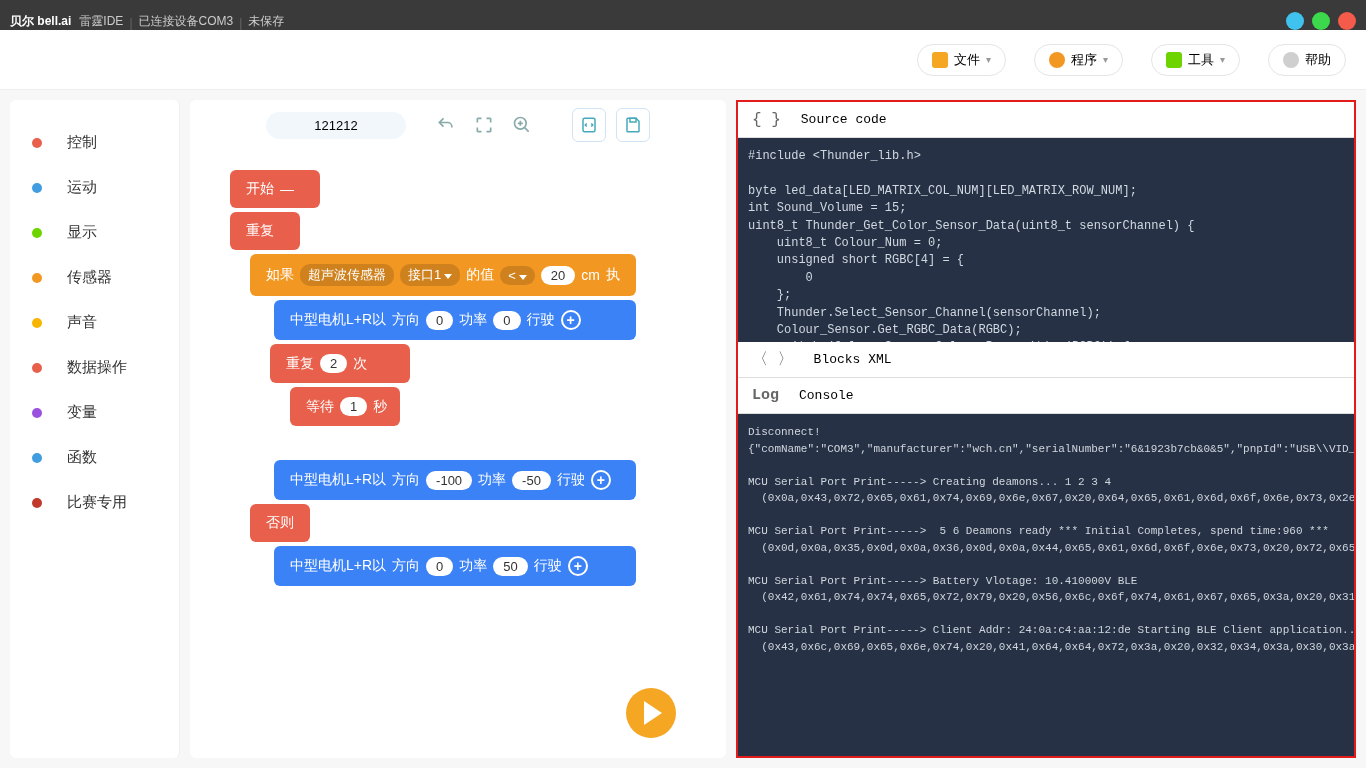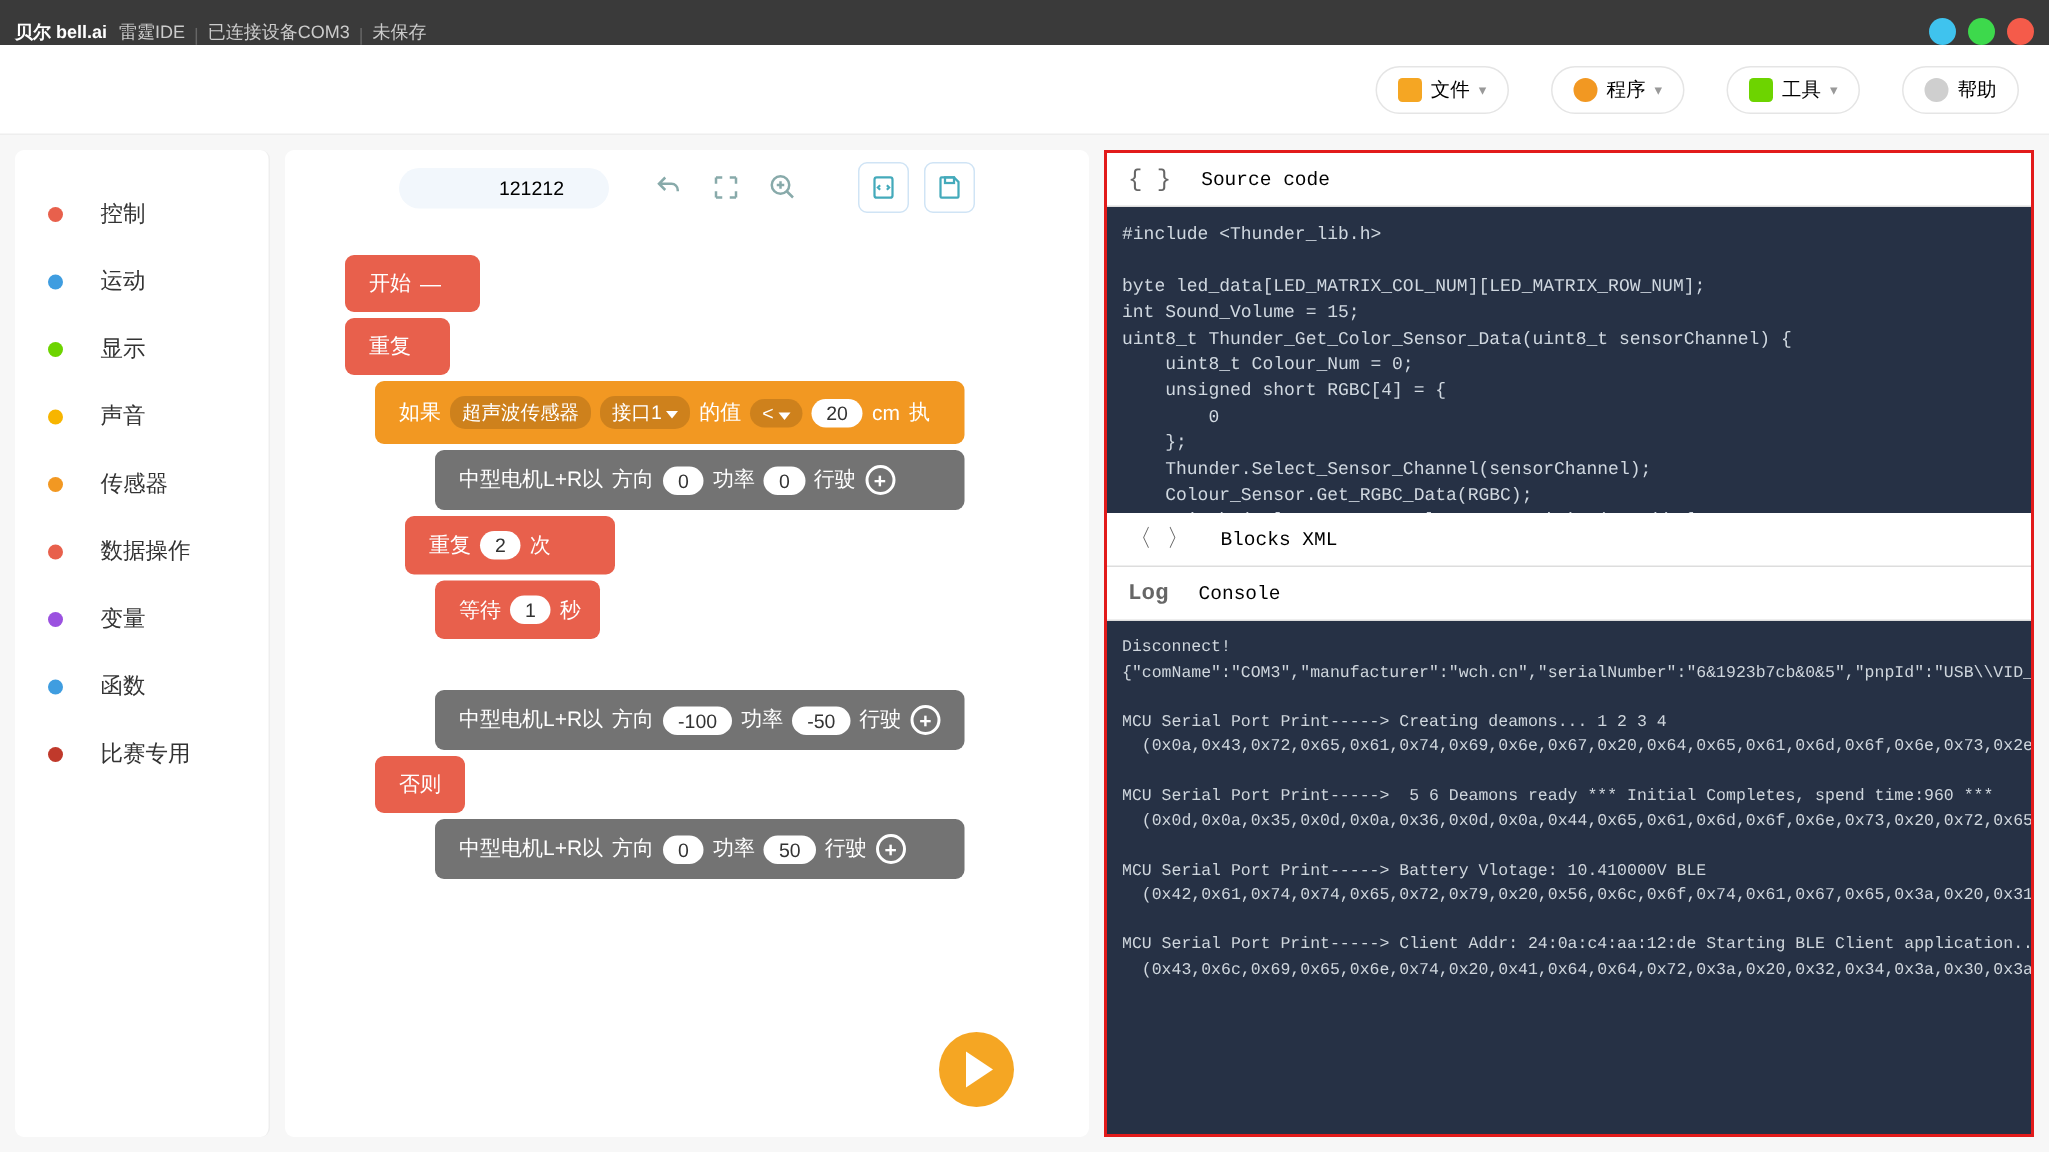--- a/index.html
+++ b/index.html
@@ -24,32 +24,32 @@
 .ico-help { background: #cfcfcf; border-radius: 50%; }
 
 .main { height: 678px; display: flex; background: #f7f7f7; }
 
 .sidebar { width: 170px; background: #fff; padding: 20px 0; border-right: 1px solid #eee; margin: 10px 0 10px 10px; border-radius: 6px; }
 .cat { display: flex; align-items: center; padding: 13px 22px; font-size: 15px; cursor: pointer; color: #333; gap: 11px; }
 .cat .dot { width: 10px; height: 10px; border-radius: 50%; margin-right: 14px; }
 
 .canvas-area { flex: 1; position: relative; margin: 10px; background: #fff; border-radius: 6px; overflow: hidden; }
 .canvas-top { height: 50px; display: flex; align-items: center; justify-content: center; gap: 10px; padding: 0 20px; }
-.filename-box { background: #f2f7fc; border-radius: 20px; padding: 6px 30px; font-size: 13px; min-width: 140px; text-align: right; }
+.filename-box { background: #f2f7fc; border-radius: 20px; padding: 6px 30px; font-size: 13px; min-width: 140px; text-align: center; }
 .top-icons { display: flex; gap: 18px; margin-left: 20px; }
 .top-icon { width: 20px; height: 20px; }
 .save-box { display: flex; gap: 10px; margin-left: 30px; }
 .save-btn { width: 34px; height: 34px; border: 1px solid #d0e4f5; border-radius: 6px; display: flex; align-items: center; justify-content: center; cursor: pointer; }
 
 .blocks { position: absolute; top: 70px; left: 40px; }
 .blk { border-radius: 6px; padding: 10px 16px; color: #fff; font-size: 14px; margin-bottom: 4px; display: flex; align-items: center; gap: 6px; white-space: nowrap; }
 .blk-start { background: #e8604c; width: 90px; }
 .blk-repeat { background: #e8604c; width: 70px; }
 .blk-if { background: #f29822; margin-left: 20px; }
-.blk-motor { background: #737373; margin-left: 60px; }
+.blk-motor { background: #3b82f6; margin-left: 44px; }
 .blk-repc { background: #e8604c; margin-left: 40px; width: 140px; }
 .blk-sound { background: #f29822; margin-left: 60px; }
 .blk-wait { background: #e8604c; margin-left: 60px; width: 110px; }
 .blk-else { background: #e8604c; margin-left: 20px; width: 60px; }
 .pill { background: #fff; color: #333; border-radius: 12px; padding: 2px 10px; font-size: 13px; }
 .pill-dark { background: rgba(0,0,0,0.15); color: #fff; border-radius: 10px; padding: 2px 8px; font-size: 13px; }
 .drop { border-bottom: 5px solid #fff; border-left: 4px solid transparent; border-right: 4px solid transparent; display: inline-block; transform: rotate(180deg); margin-left: 3px; }
 .plus-circ { width: 20px; height: 20px; border: 2px solid #fff; border-radius: 50%; display: flex; align-items: center; justify-content: center; font-weight: bold; }
 
 .play-btn { position: absolute; bottom: 20px; right: 50px; width: 50px; height: 50px; background: #f5a623; border-radius: 50%; display: flex; align-items: center; justify-content: center; cursor: pointer; }
@@ -117,26 +117,26 @@
       </div>
       <div class="cat">
         <span class="dot" style="background: rgb(63, 157, 224);"></span>
         <span>运动</span>
       </div>
       <div class="cat">
         <span class="dot" style="background: rgb(109, 212, 0);"></span>
         <span>显示</span>
       </div>
       <div class="cat">
+        <span class="dot" style="background: rgb(242, 152, 34);"></span>
+        <span>传感器</span>
+      </div>
+      <div class="cat">
         <span class="dot" style="background: rgb(247, 181, 0);"></span>
         <span>声音</span>
-      </div>
-      <div class="cat">
-        <span class="dot" style="background: rgb(242, 152, 34);"></span>
-        <span>传感器</span>
       </div>
       <div class="cat">
         <span class="dot" style="background: rgb(232, 96, 76);"></span>
         <span>数据操作</span>
       </div>
       <div class="cat">
         <span class="dot" style="background: rgb(155, 81, 224);"></span>
         <span>变量</span>
       </div>
       <div class="cat">

